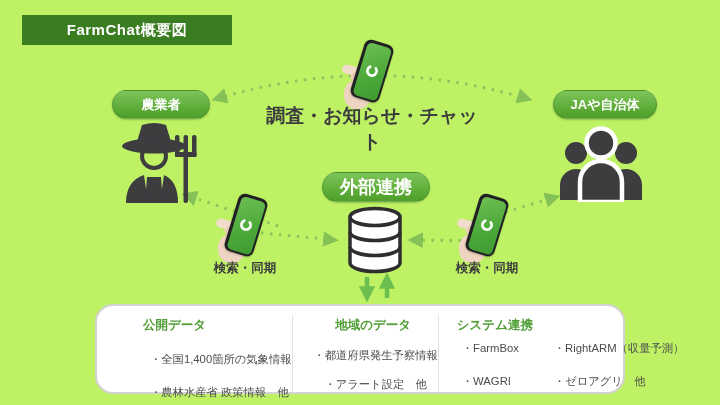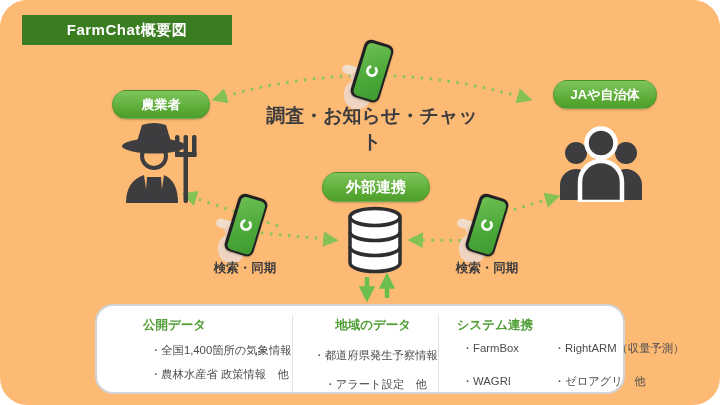--- a/index.html
+++ b/index.html
@@ -1,40 +1,39 @@
 <!DOCTYPE html>
 <html><head>
 <meta charset="utf-8">
 <style>
   html,body{margin:0;padding:0;background:#fff;}
   .canvas{
-    position:relative;width:720px;height:405px;background:#fdba74;overflow:hidden;
+    position:relative;width:720px;height:405px;background:#bef264;overflow:hidden;
     font-family:"Liberation Sans","DejaVu Sans",sans-serif;
-    border-radius:27px;
   }
   
   .title-box{
     position:absolute;left:22px;top:15px;width:210px;height:30px;
     background:#3a7d21;color:#fff;font-weight:bold;font-size:15px;
     text-align:center;line-height:30px;letter-spacing:.5px;
   }
   
   svg.overlay{position:absolute;left:0;top:0;z-index:1;}
   
   .pill{
     position:absolute;z-index:6;border-radius:999px;color:#fff;font-weight:bold;
     font-size:13px;text-align:center;
     background:linear-gradient(180deg,#7ec55b 0%,#59a934 70%,#4f9e2d 100%);
     border:1px solid rgba(0,0,0,.10);
     box-shadow:0 1px 2px rgba(0,0,0,.22);
     display:flex;align-items:center;justify-content:center;
   }
   .pill-farmer{left:112px;top:90px;width:96px;height:27px;}
-  .pill-ja{left:553px;top:80px;width:102px;height:27px;}
-  .pill-ext{left:322px;top:172px;width:106px;height:28px;font-size:15px;}
+  .pill-ja{left:553px;top:90px;width:102px;height:27px;}
+  .pill-ext{left:322px;top:172px;width:106px;height:28px;font-size:18px;}
   
   .edge-label{position:absolute;z-index:5;color:#3c3c3e;font-weight:bold;text-align:center;}
   .edge-top{left:258px;top:103px;width:228px;font-size:19px;}
   .edge-left{left:198px;top:260px;width:94px;font-size:12.5px;}
   .edge-right{left:440px;top:260px;width:94px;font-size:12.5px;}
   
   .icon-abs{position:absolute;z-index:4;}
   
   .phone-wrap{position:absolute;z-index:3;width:62px;height:74px;}
   .hand-part{position:absolute;background:#efd5c1;}
@@ -52,21 +51,21 @@
     display:flex;align-items:center;justify-content:center;
   }
   
   .bottom-panel{
     position:absolute;left:95px;top:304px;width:530px;height:90px;z-index:2;
     border:2px solid #d3d3d3;border-radius:18px;background:#fff;
     box-sizing:border-box;display:flex;padding:9px 0 0 16px;
   }
   .panel-col{box-sizing:border-box;padding-top:2px;}
   .panel-col .heading{font-size:12.5px;font-weight:bold;color:#4f9e35;margin-bottom:5px;}
-  .panel-col .item{font-size:11.3px;color:#4c4c4e;margin-top:9px;white-space:nowrap;}
+  .panel-col .item{font-size:11.3px;color:#4c4c4e;margin-top:18px;white-space:nowrap;}
   .col1{width:190px;padding-left:30px;}
   .col1 .item{padding-left:7px;}
   .col2{width:162px;padding-left:16px;border-left:1px solid #e2e2e2;text-align:center;}
   .col2 .item{padding-left:5px;margin-top:14px;}
   .col3{flex:1;padding-left:18px;border-left:1px solid #e2e2e2;}
   .sys-grid{display:grid;grid-template-columns:92px 1fr;row-gap:18px;margin-top:7px;padding-left:5px;}
   .sys-grid span{font-size:11.3px;color:#4c4c4e;white-space:nowrap;}
 </style>
 </head>
 <body>

